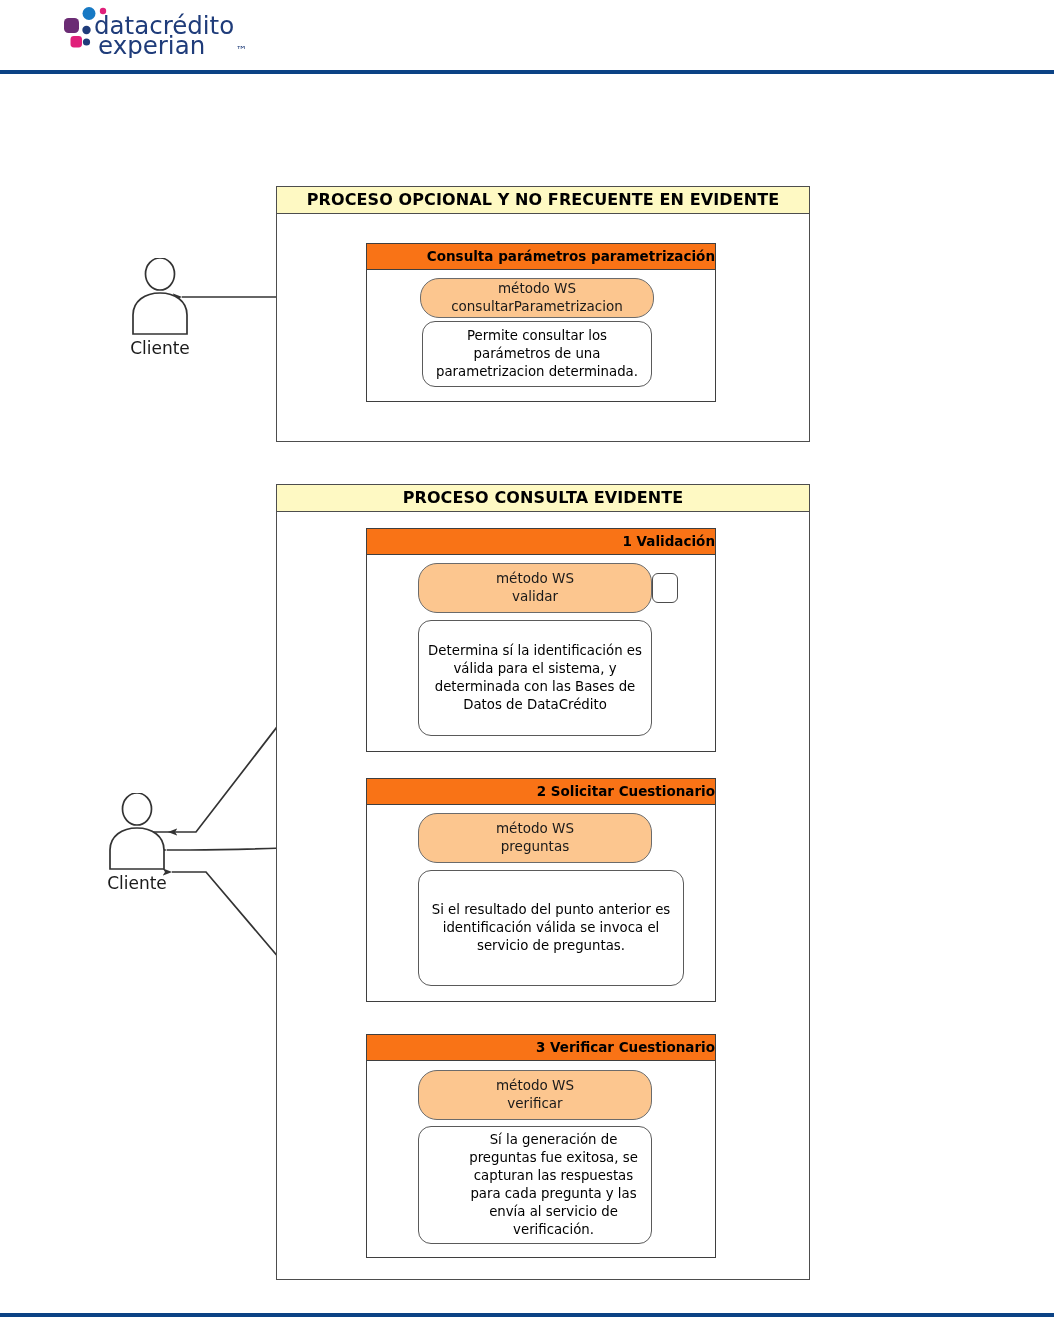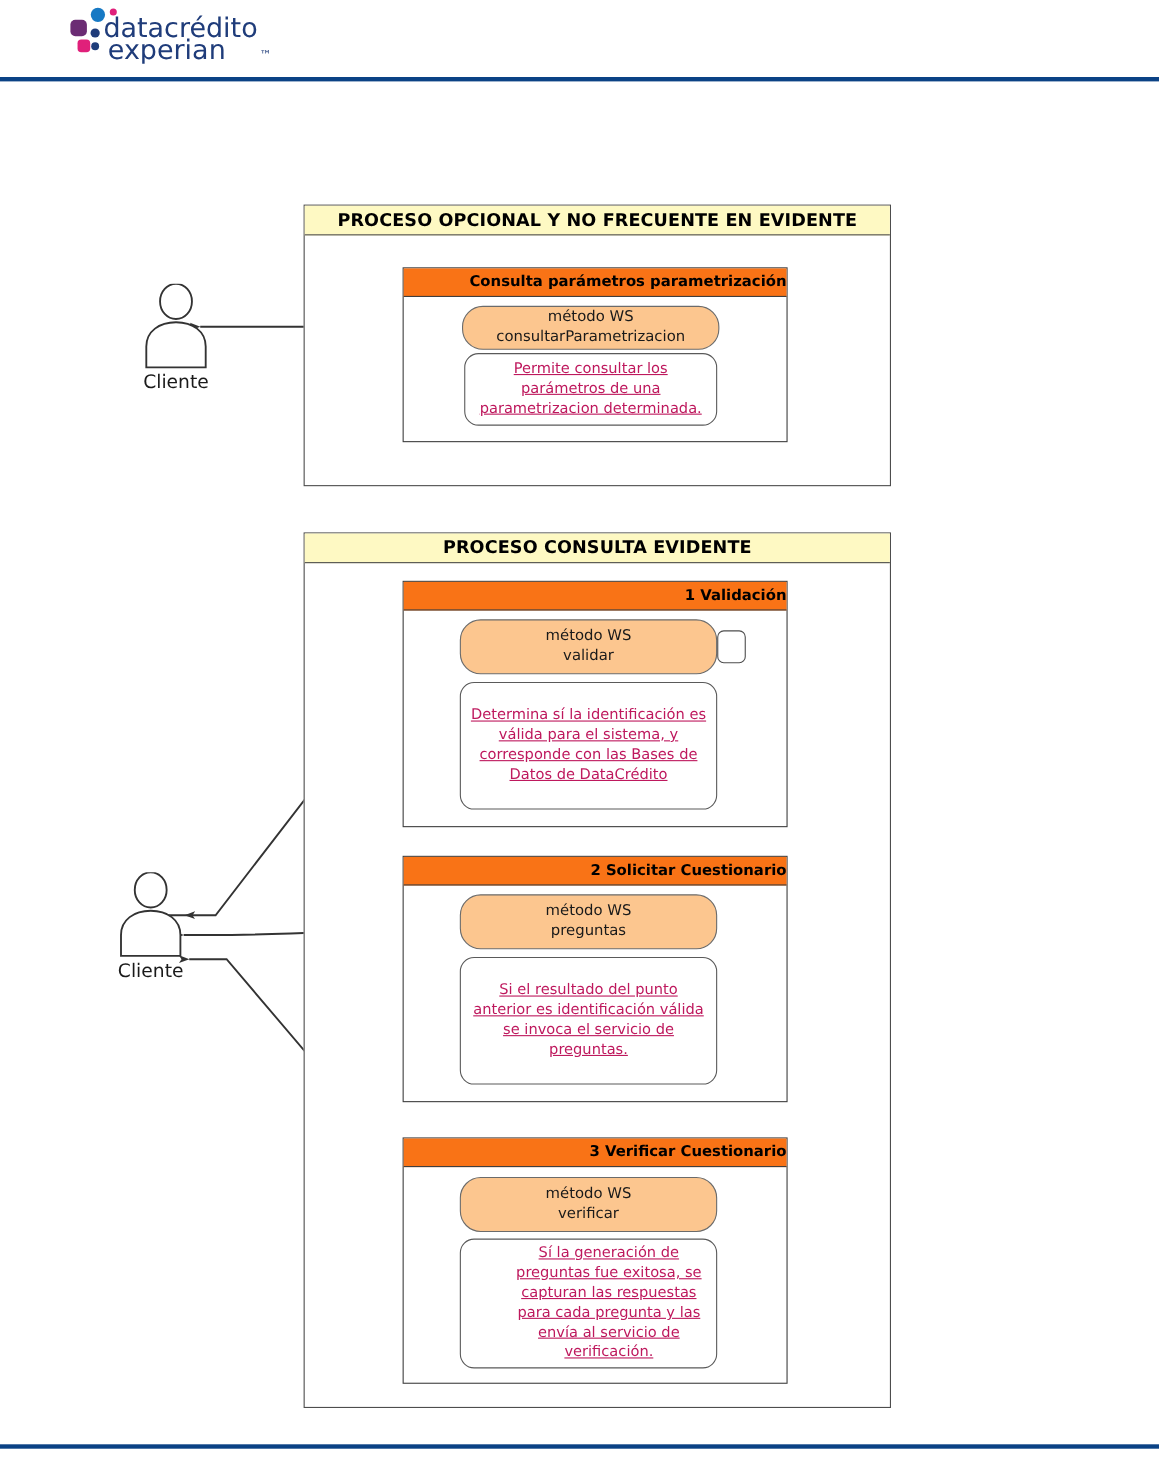--- a/index.html
+++ b/index.html
@@ -46,21 +46,21 @@
   .method-tab{
     position:absolute;background:#ffffff;border:1.5px solid #4d4d4d;
     border-radius:6px;box-sizing:border-box;
   }
 
   
   .desc-box{
     position:absolute;background:#ffffff;border:1.5px solid #5a5a5a;
     border-radius:13px;box-sizing:border-box;
     display:flex;align-items:center;justify-content:flex-start;text-align:center;
-    font-size:13.3px;color:#be185d;line-height:1.36;padding:4px 7px;text-decoration:underline;
+    font-size:13.3px;color:#000000;line-height:1.36;padding:4px 7px;
   }
 
   
   .actor{position:absolute;}
   .actor-label{
     position:absolute;width:100%;text-align:center;
     font-size:17px;color:#1a1a1a;
   }
 </style>
 </head>
@@ -145,33 +145,33 @@
     <div class="step-title">1 Validación</div>
   </div>
   <div class="method-box" style="left:418px;top:563px;width:234px;height:50px;">
     <span>
       <span>método WS</span><br>
       <span>validar</span>
     </span>
   </div>
   <div class="method-tab" style="left:652px;top:573px;width:26px;height:30px;"></div>
   <div class="desc-box" style="left:418px;top:620px;width:234px;height:116px;">
-    <span>Determina sí la identificación es válida para el sistema, y corresponde con las Bases de Datos de DataCrédito</span>
+    <span>Determina sí la identificación es válida para el sistema, y determinada con las Bases de Datos de DataCrédito</span>
   </div>
 
   <div class="step-box" style="left:366px;top:778px;width:350px;height:224px;">
     <div class="step-title">2 Solicitar Cuestionario</div>
   </div>
   <div class="method-box" style="left:418px;top:813px;width:234px;height:50px;">
     <span>
       <span>método WS</span><br>
       <span>preguntas</span>
     </span>
   </div>
-  <div class="desc-box" style="left:418px;top:870px;width:234px;height:116px;">
+  <div class="desc-box" style="left:418px;top:870px;width:266px;height:116px;">
     <span>Si el resultado del punto anterior es identificación válida se invoca el servicio de preguntas.</span>
   </div>
 
   <div class="step-box" style="left:366px;top:1034px;width:350px;height:224px;">
     <div class="step-title">3 Verificar Cuestionario</div>
   </div>
   <div class="method-box" style="left:418px;top:1070px;width:234px;height:50px;">
     <span>
       <span>método WS</span><br>
       <span>verificar</span>

